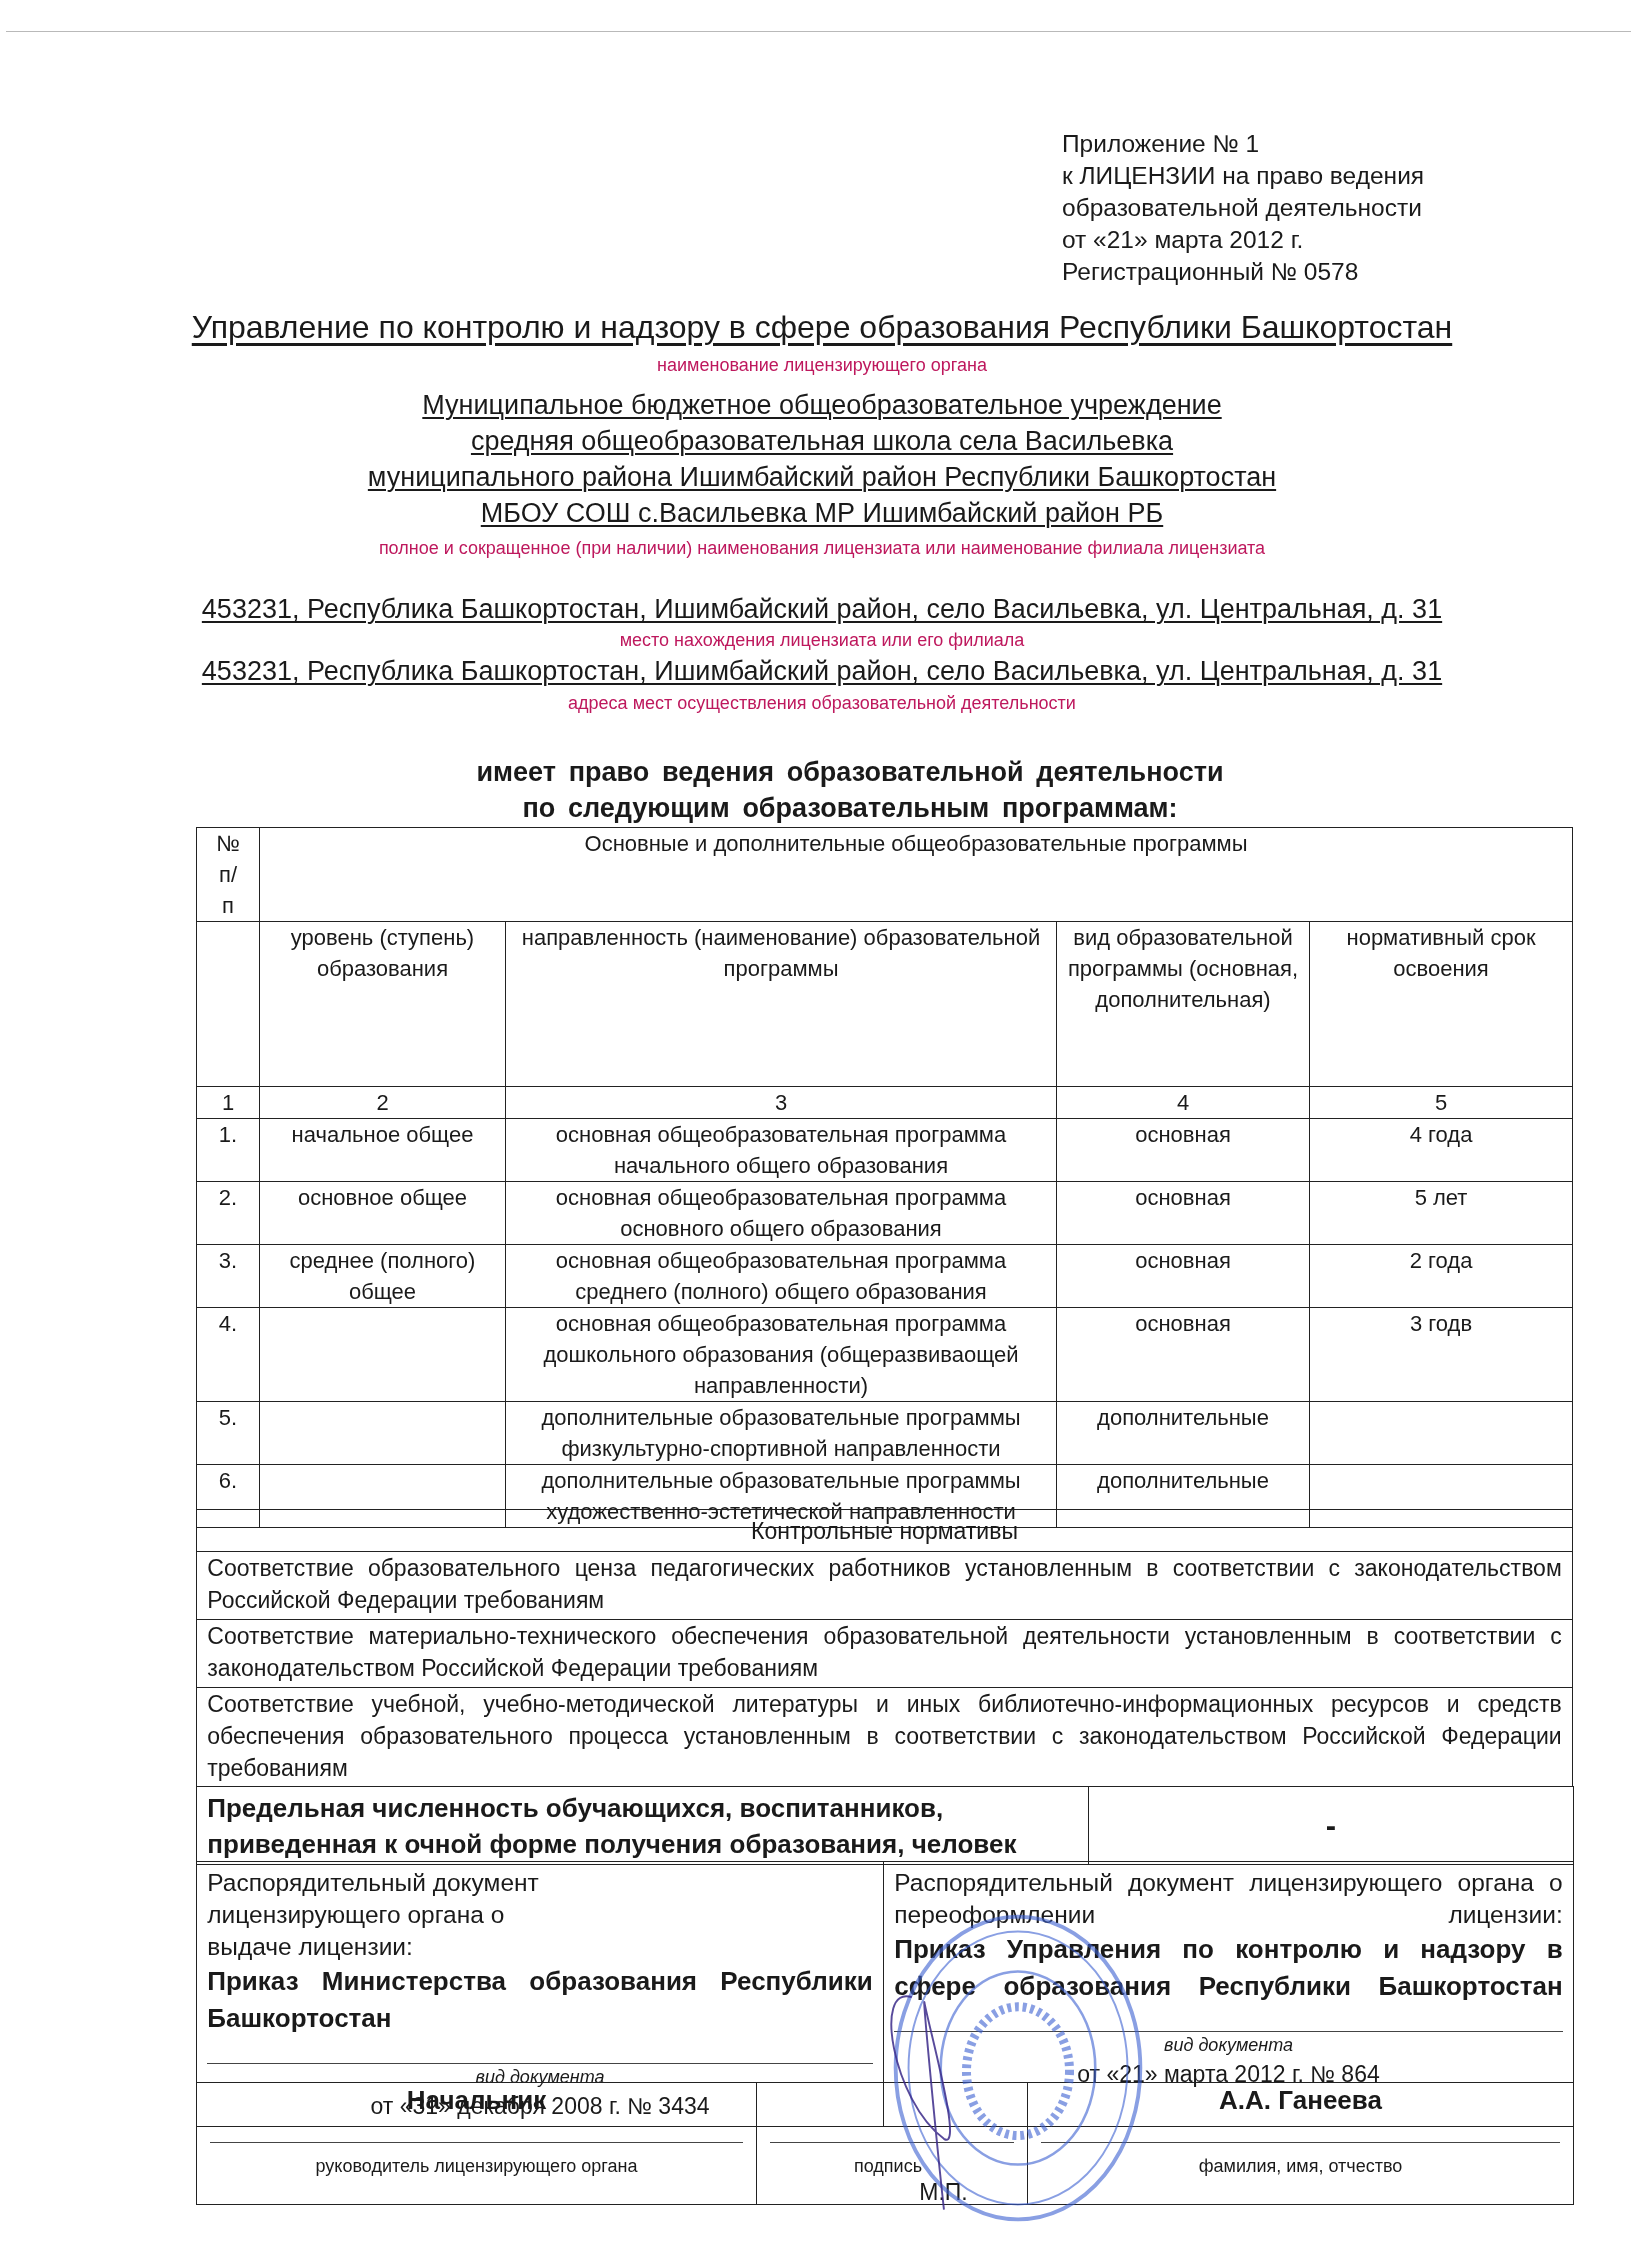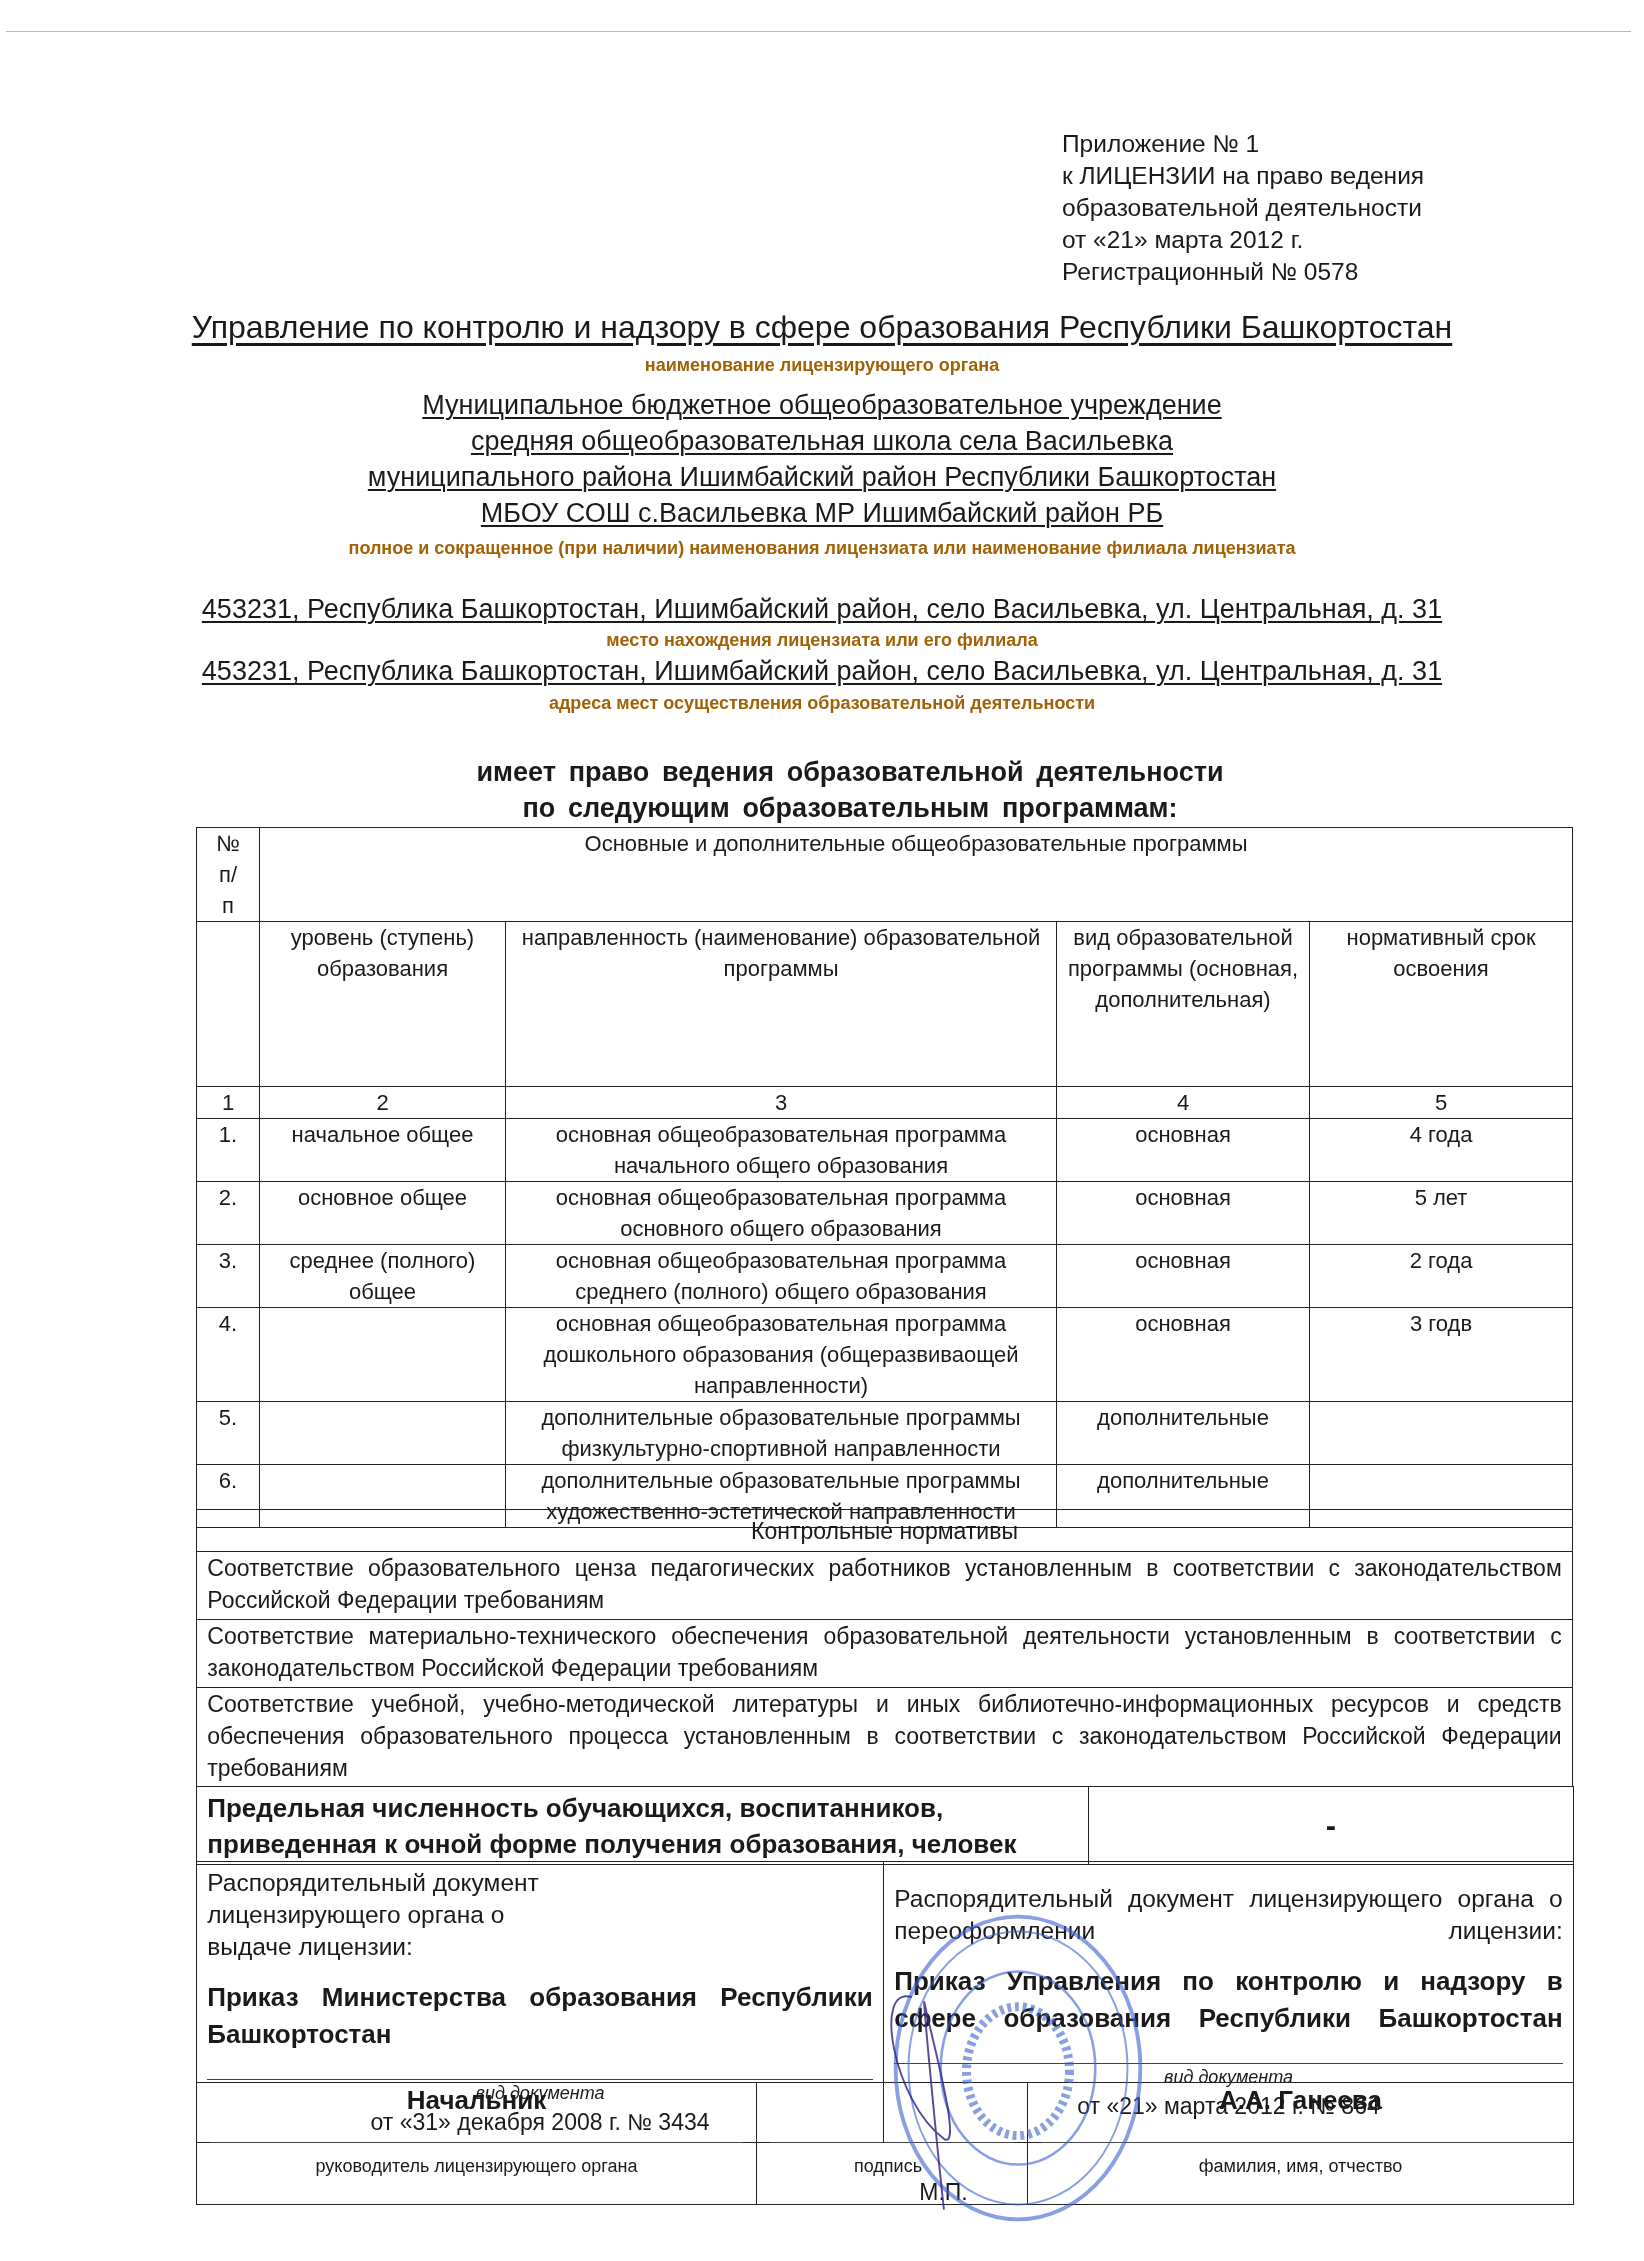--- a/index.html
+++ b/index.html
@@ -7,40 +7,40 @@
     width: 1644px; height: 2261px; background: #ffffff; position: relative; overflow: hidden;
     font-family: "Liberation Sans", sans-serif; color: #1a1a1a;
   }
   .scan-edge { position: absolute; left: 6.4px; right: 13px; top: 31px; height: 1.3px; background: #b9b9b9; }
   .abs { position: absolute; }
   .appendix { left: 1062px; top: 128px; font-size: 24.5px; line-height: 32px; }
   .appendix div { white-space: nowrap; }
   .center-block { position: absolute; left: 0; width: 1644px; text-align: center; }
   .authority { top: 308px; font-size: 32px; font-weight: normal; line-height: 39px; }
   .authority span { text-decoration: underline; text-decoration-thickness: 2.6px; text-underline-offset: 4.5px; }
-  .caption { font-size: 18px; line-height: 22px; color: #a16207; font-weight: bold; }
+  .caption { font-size: 18px; line-height: 22px; color: #be185d; }
   .lic-names { top: 387px; font-size: 27px; line-height: 36px; }
   .lic-names div span { text-decoration: underline; text-decoration-thickness: 1.9px; text-underline-offset: 3.2px; }
   .addr { font-size: 27px; line-height: 33px; }
   .addr span { text-decoration: underline; text-decoration-thickness: 1.9px; text-underline-offset: 3.2px; }
   .rights { top: 754px; font-size: 27px; font-weight: bold; line-height: 36px; word-spacing: 5.2px; margin-left: 28px; }
 
   table { border-collapse: collapse; position: absolute; }
   td { border: 1.9px solid #222; vertical-align: top; font-size: 22px; line-height: 31px; text-align: center; padding: 0 3.9px; }
   #programs { left: 196px; top: 827px; width: 1377px; table-layout: fixed; }
   #norms { left: 196px; top: 1509px; width: 1377px; table-layout: fixed; }
   #norms td { text-align: justify; text-align-last: left; font-size: 23px; line-height: 32px; padding: 0 10.3px; }
   #norms td.head { text-align: center; text-align-last: center; font-size: 23px; height: 41px; vertical-align: middle; }
   #capacity { left: 196px; top: 1786px; width: 1377px; table-layout: fixed; }
   #capacity td { font-size: 26px; font-weight: bold; line-height: 36px; text-align: left; padding: 2.6px 10.3px; }
   #capacity td.val { text-align: center; vertical-align: middle; font-size: 31px; }
   #docs { left: 196px; top: 1861px; width: 1377px; table-layout: fixed; }
   #docs td { text-align: left; font-size: 24.5px; line-height: 32px; padding: 5.2px 10.3px 3.9px 10.3px; }
   #docs .bold { font-weight: bold; font-size: 26px; line-height: 37px; }
-  #docs .justify { text-align: justify; text-align-last: justify; margin-top: 16px; }
+  #docs .justify { text-align: justify; text-align-last: justify; }
   #docs .rule { border-top: 1.3px solid #444; margin-top: 26px; }
   #docs .kind { text-align: center; font-size: 18px; line-height: 26px; font-style: italic; }
   #docs .dateline { text-align: center; font-size: 23px; line-height: 32px; }
   #sign { left: 196px; top: 2082px; width: 1377px; table-layout: fixed; }
   #sign td { height: 121px; font-size: 18px; line-height: 24.5px; position: relative; }
   #sign .title { font-size: 26px; font-weight: bold; padding-top: 5.2px; }
   #sign .line { position: absolute; left: 13px; right: 13px; top: 59px; border-top: 1.3px solid #444; }
   #sign .cap { position: absolute; left: 0; right: 0; top: 71px; text-align: center; }
   .stamp { position: absolute; left: 886px; top: 1907px; width: 264px; height: 322px; pointer-events: none; }
 </style>

